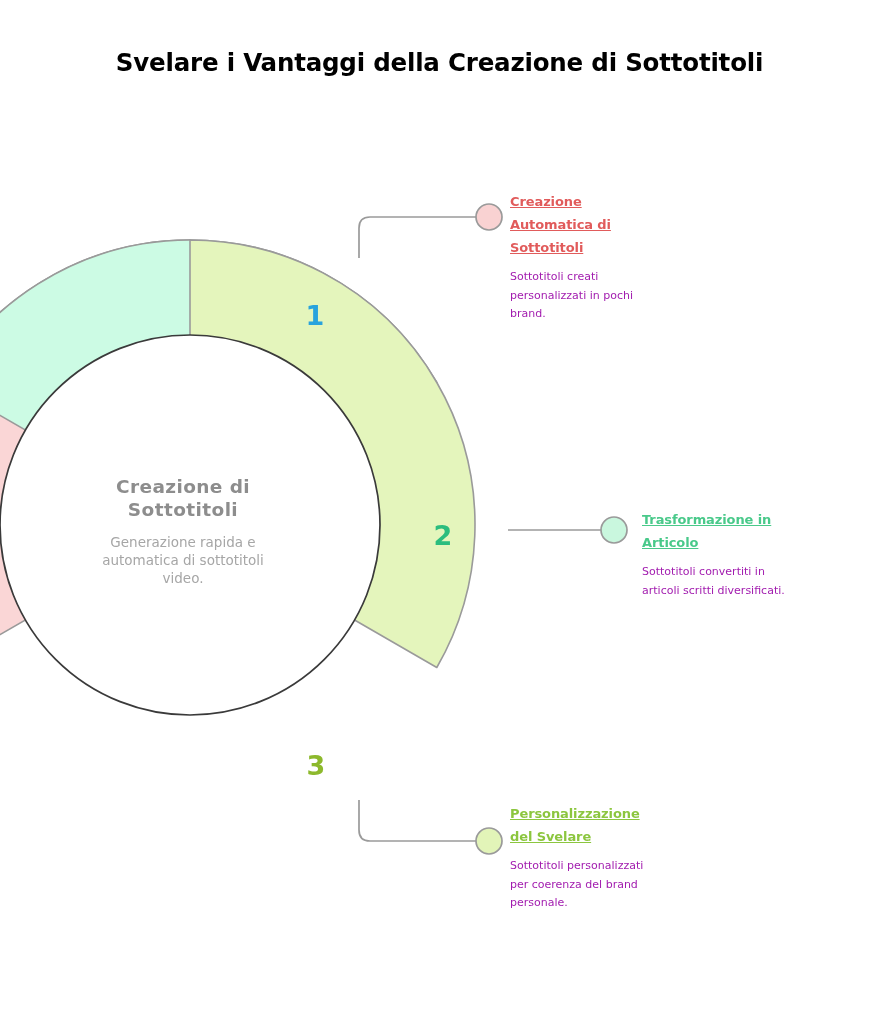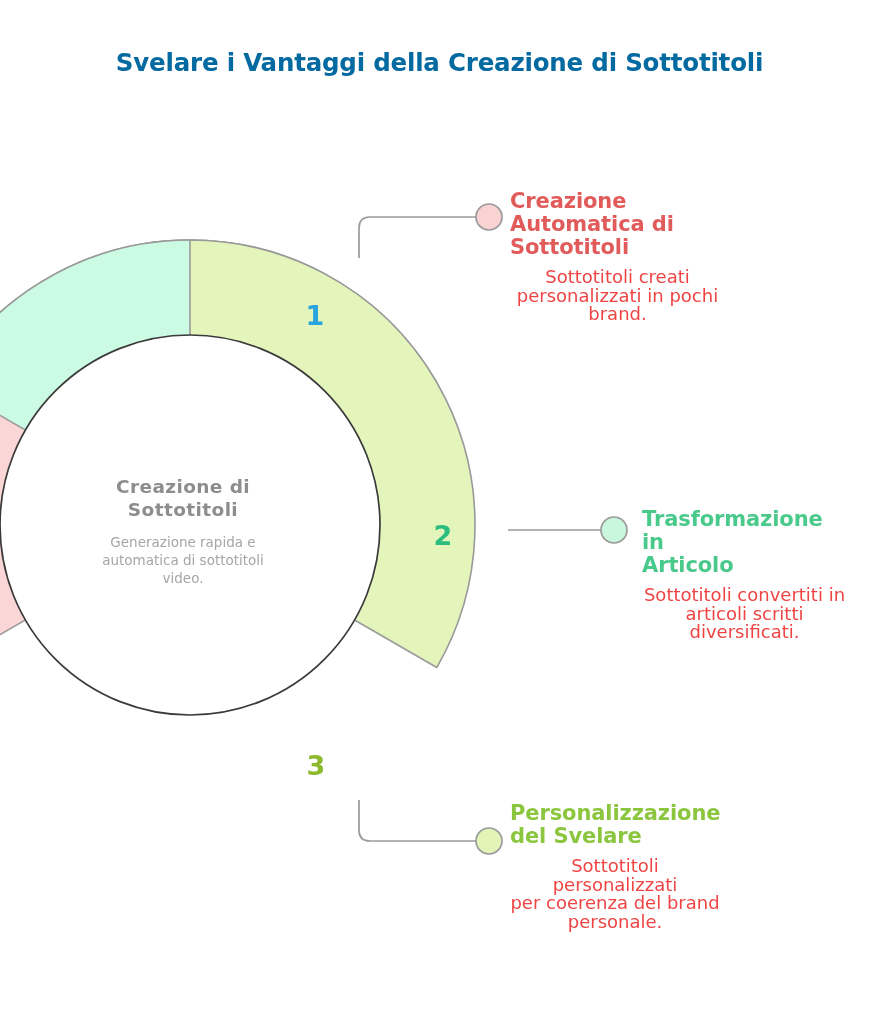--- a/index.html
+++ b/index.html
@@ -17,21 +17,21 @@
 
   #page-title {
     position: absolute;
     left: 0;
     top: 48px;
     width: 879px;
     text-align: center;
     font-family: "DejaVu Sans", sans-serif;
     font-size: 24.5px;
     font-weight: bold;
-    color: #0369a1;
+    color: #000000;
     letter-spacing: -0.2px;
   }
 
   #diagram {
     position: absolute;
     left: 0;
     top: 0;
   }
 
   .seg-number {
@@ -51,33 +51,33 @@
     font-family: "DejaVu Sans", sans-serif;
     font-size: 13.5px;
     fill: #a6a6a6;
   }
 
   .callout {
     position: absolute;
   }
   .callout-heading {
     font-family: "DejaVu Sans", sans-serif;
-    font-size: 21px;
+    font-size: 13px;
     font-weight: bold;
     line-height: 23px;
     margin: 0 0 9px 0;
     letter-spacing: -0.1px;
+    text-decoration: underline;
   }
   .callout-body {
     font-family: "DejaVu Sans", sans-serif;
-    font-size: 18px;
+    font-size: 11px;
     line-height: 18.5px;
-    color: #ef4444;
+    color: #a21caf;
     margin: 0;
-    text-align: center;
   }
 
   #callout-1 { left: 510px; top: 190px; width: 215px; }
   #callout-2 { left: 642px; top: 508px; width: 205px; }
   #callout-3 { left: 510px; top: 802px; width: 210px; }
 </style>
 </head>
 <body>
 
 <div id="page-title">Svelare i Vantaggi della Creazione di Sottotitoli</div>

